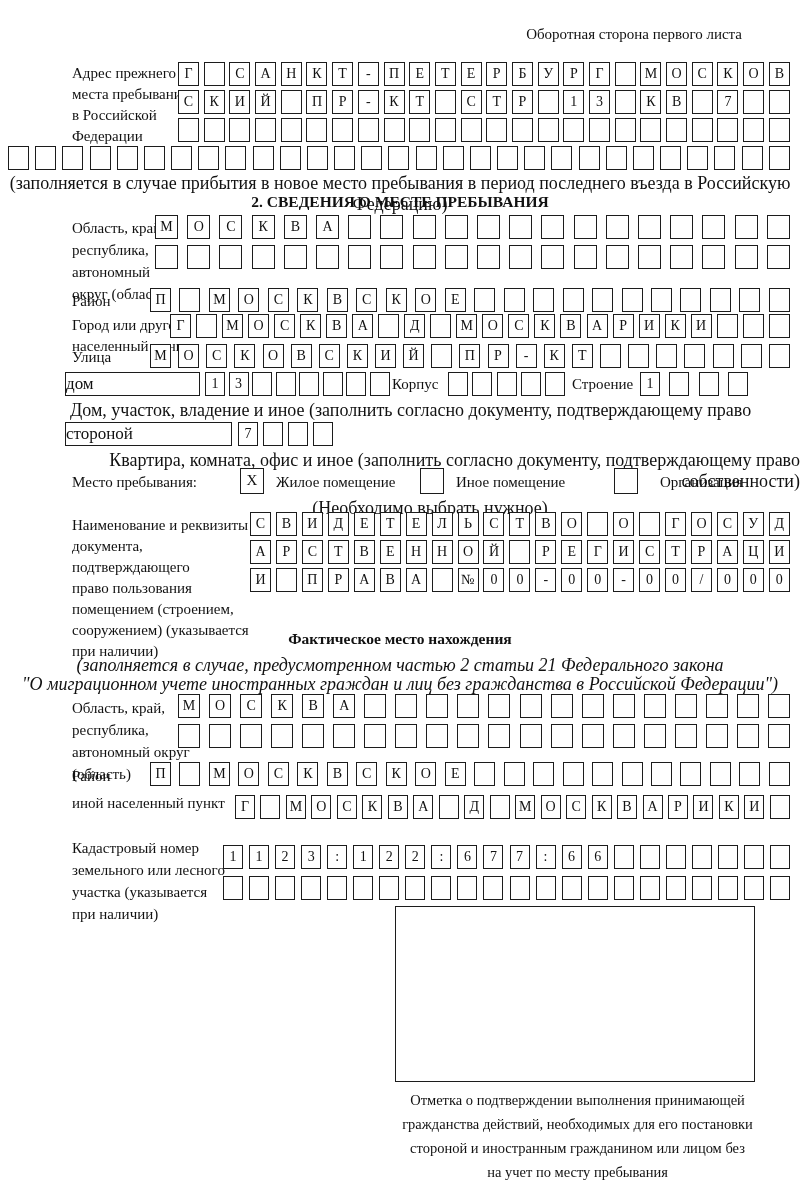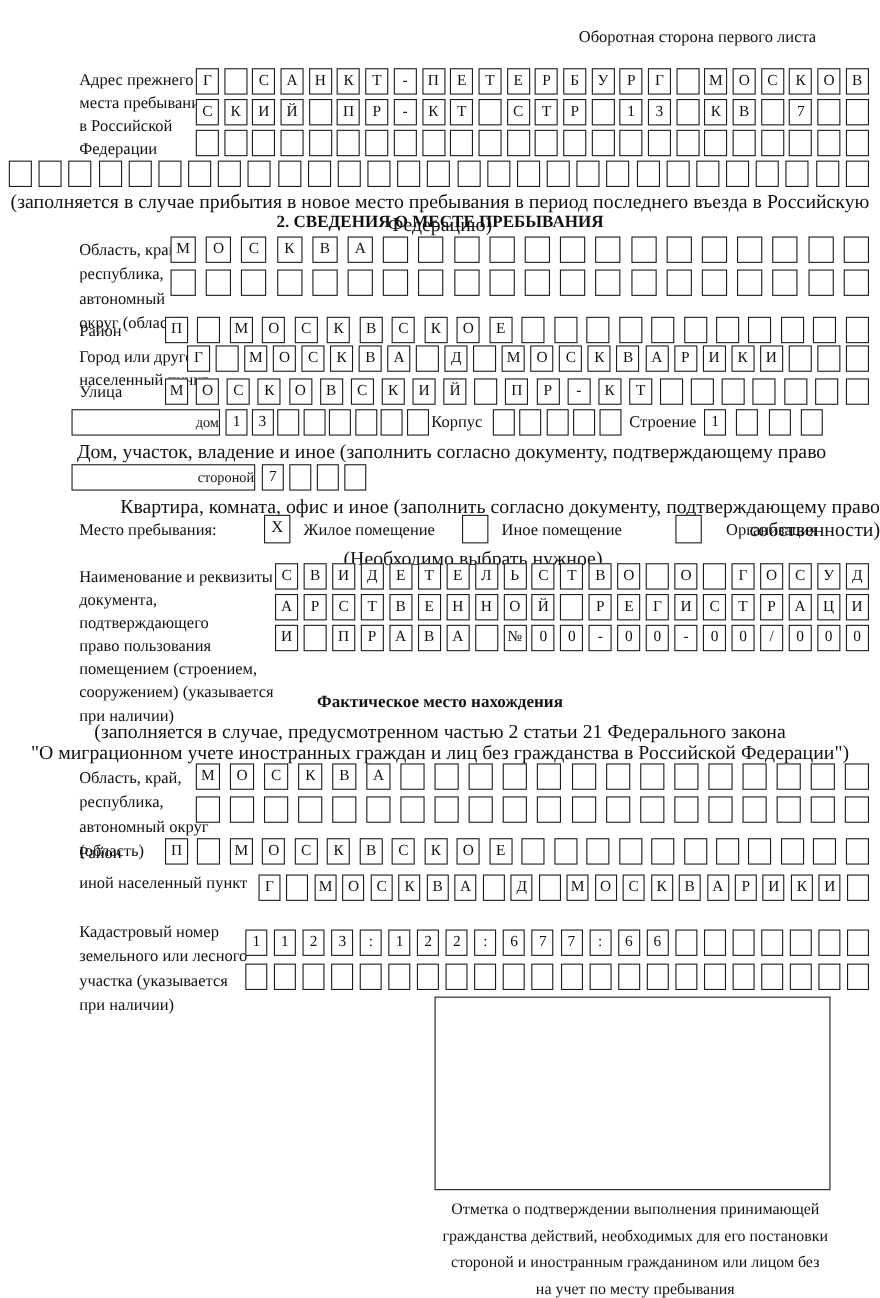--- a/index.html
+++ b/index.html
@@ -13,21 +13,21 @@
   .cap{font-size:18px;text-align:center;}
   .ttl{font-size:15.5px;font-weight:bold;text-align:center;}
   .boxesrow{position:absolute;display:flex;justify-content:space-between;height:24px;}
   .cell{
     box-sizing:border-box;flex:0 0 var(--cw,21px);width:var(--cw,21px);height:24px;
     border:1.5px solid #1c1c1c;background:#fff;
     font-size:14px;line-height:21px;text-align:center;overflow:hidden;
   }
   .widebox{
     box-sizing:border-box;position:absolute;height:24px;border:1.5px solid #1c1c1c;
-    text-align:right;font-size:13px;line-height:21px;background:#fff;
+    text-align:left;font-size:17px;line-height:21px;background:#fff;
   }
   .chk{
     box-sizing:border-box;position:absolute;width:24px;height:26px;
     border:1.6px solid #1c1c1c;background:#fff;text-align:center;
     font-size:15px;line-height:23px;
   }
   .stampbox{
     box-sizing:border-box;position:absolute;border:1.6px solid #1c1c1c;background:#fff;
   }
 </style>
@@ -410,21 +410,21 @@
       <span class="cell">-</span>
       <span class="cell">0</span>
       <span class="cell">0</span>
       <span class="cell">/</span>
       <span class="cell">0</span>
       <span class="cell">0</span>
       <span class="cell">0</span>
     </div>
 
   <div class="abs ttl" style="left:0;right:0;top:630px;">Фактическое место нахождения</div>
-  <div class="abs cap" style="left:0;right:0;top:656px;line-height:19px;">
+  <div class="abs cap" style="left:0;right:0;top:656px;line-height:19px;font-style:italic;">
       <div>(заполняется в случае, предусмотренном частью 2 статьи 21 Федерального закона</div>
       <div>"О миграционном учете иностранных граждан и лиц без гражданства в Российской Федерации")</div>
     </div>
 
   <div class="abs lbl lbl-sp" style="left:72px;top:697px;width:140px;">
       <div>Область, край,</div>
       <div>республика,</div>
       <div>автономный округ</div>
       <div>(область)</div>
     </div>

